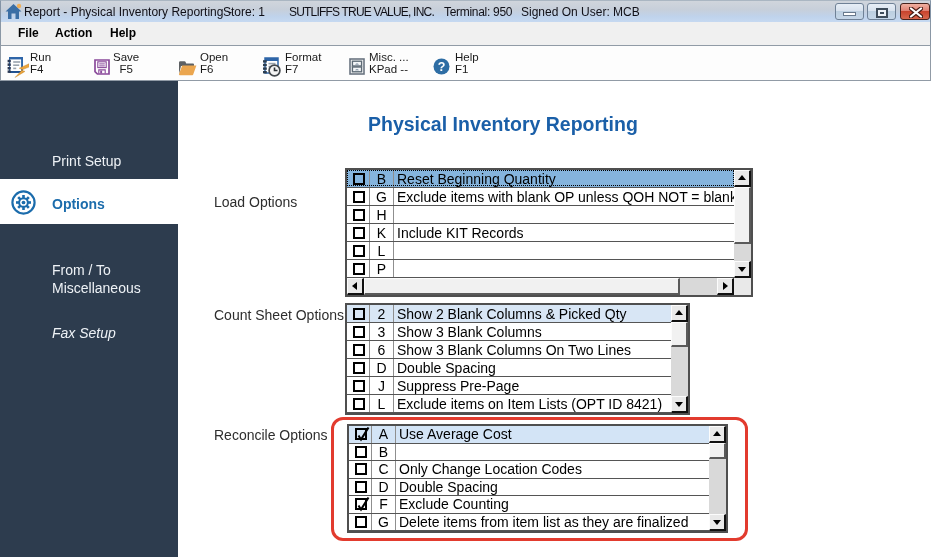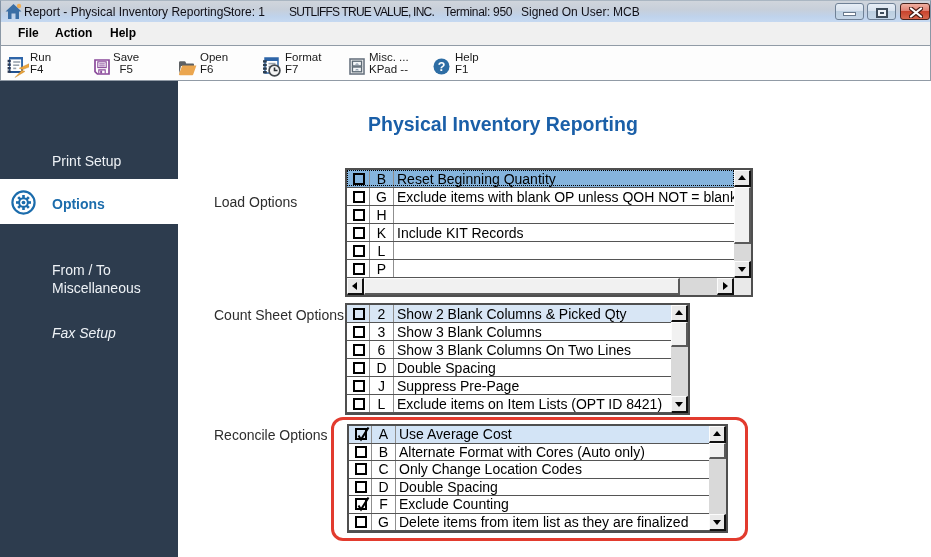--- a/index.html
+++ b/index.html
@@ -323,21 +323,20 @@
         </div>
       </div>
     <div class="lcol" style="width:24px;">A</div>
     <div class="dcol">Use Average Cost</div>
   </div>
   <div class="row" style="top:17.5px;width:360px;height:17.5px;">
     <div class="ccol" style="width:23px;">
         <div class="cb"></div>
       </div>
     <div class="lcol" style="width:24px;">B</div>
-    <div class="dcol">Alternate Format with Cores (Auto only)</div>
   </div>
   <div class="row" style="top:35px;width:360px;height:17.5px;">
     <div class="ccol" style="width:23px;">
         <div class="cb"></div>
       </div>
     <div class="lcol" style="width:24px;">C</div>
     <div class="dcol">Only Change Location Codes</div>
   </div>
   <div class="row" style="top:52.5px;width:360px;height:17.5px;">
     <div class="ccol" style="width:23px;">

